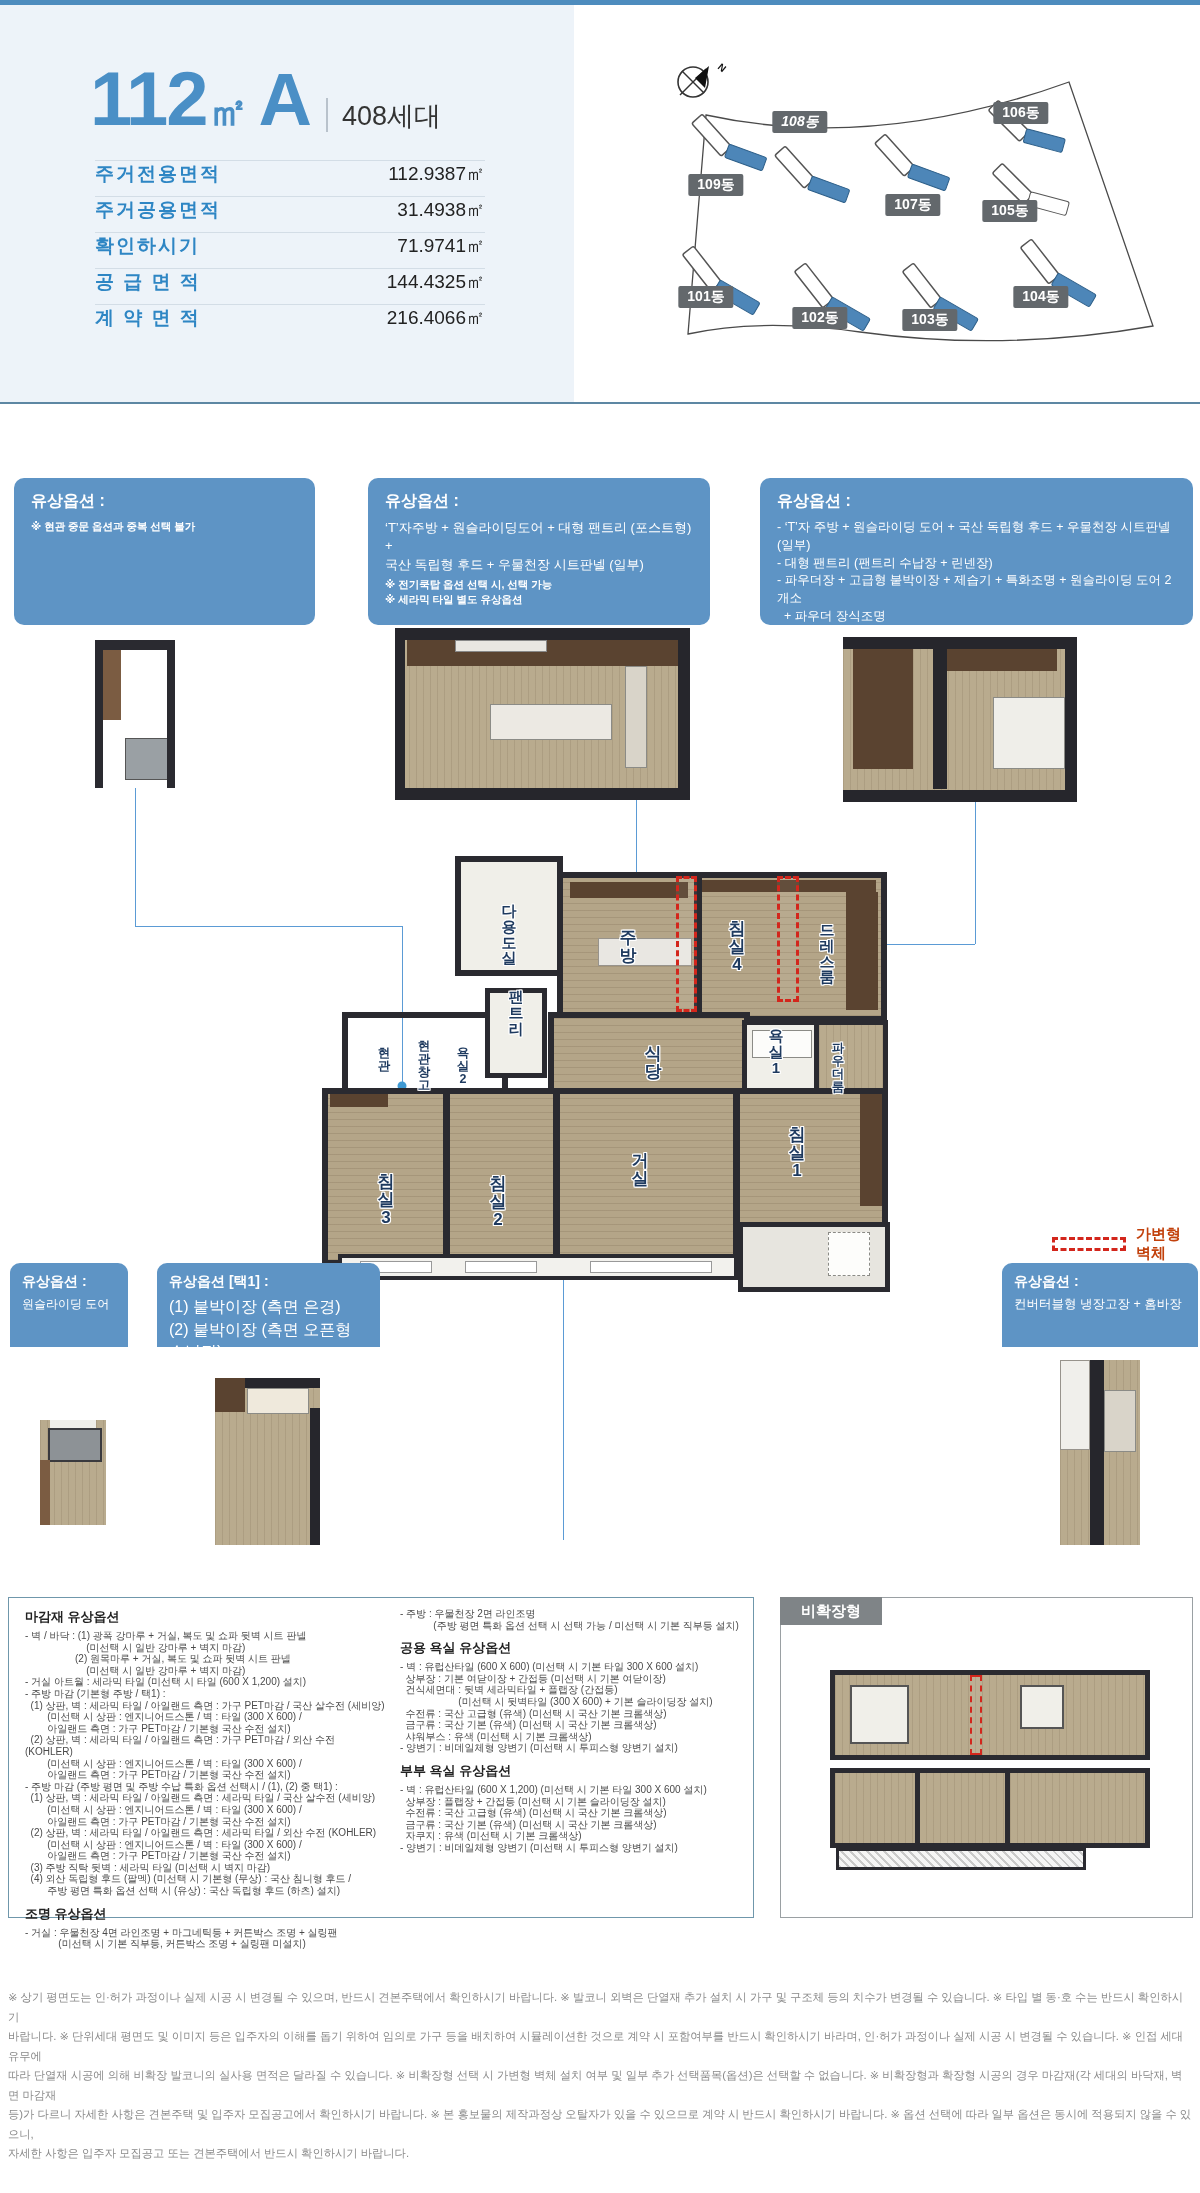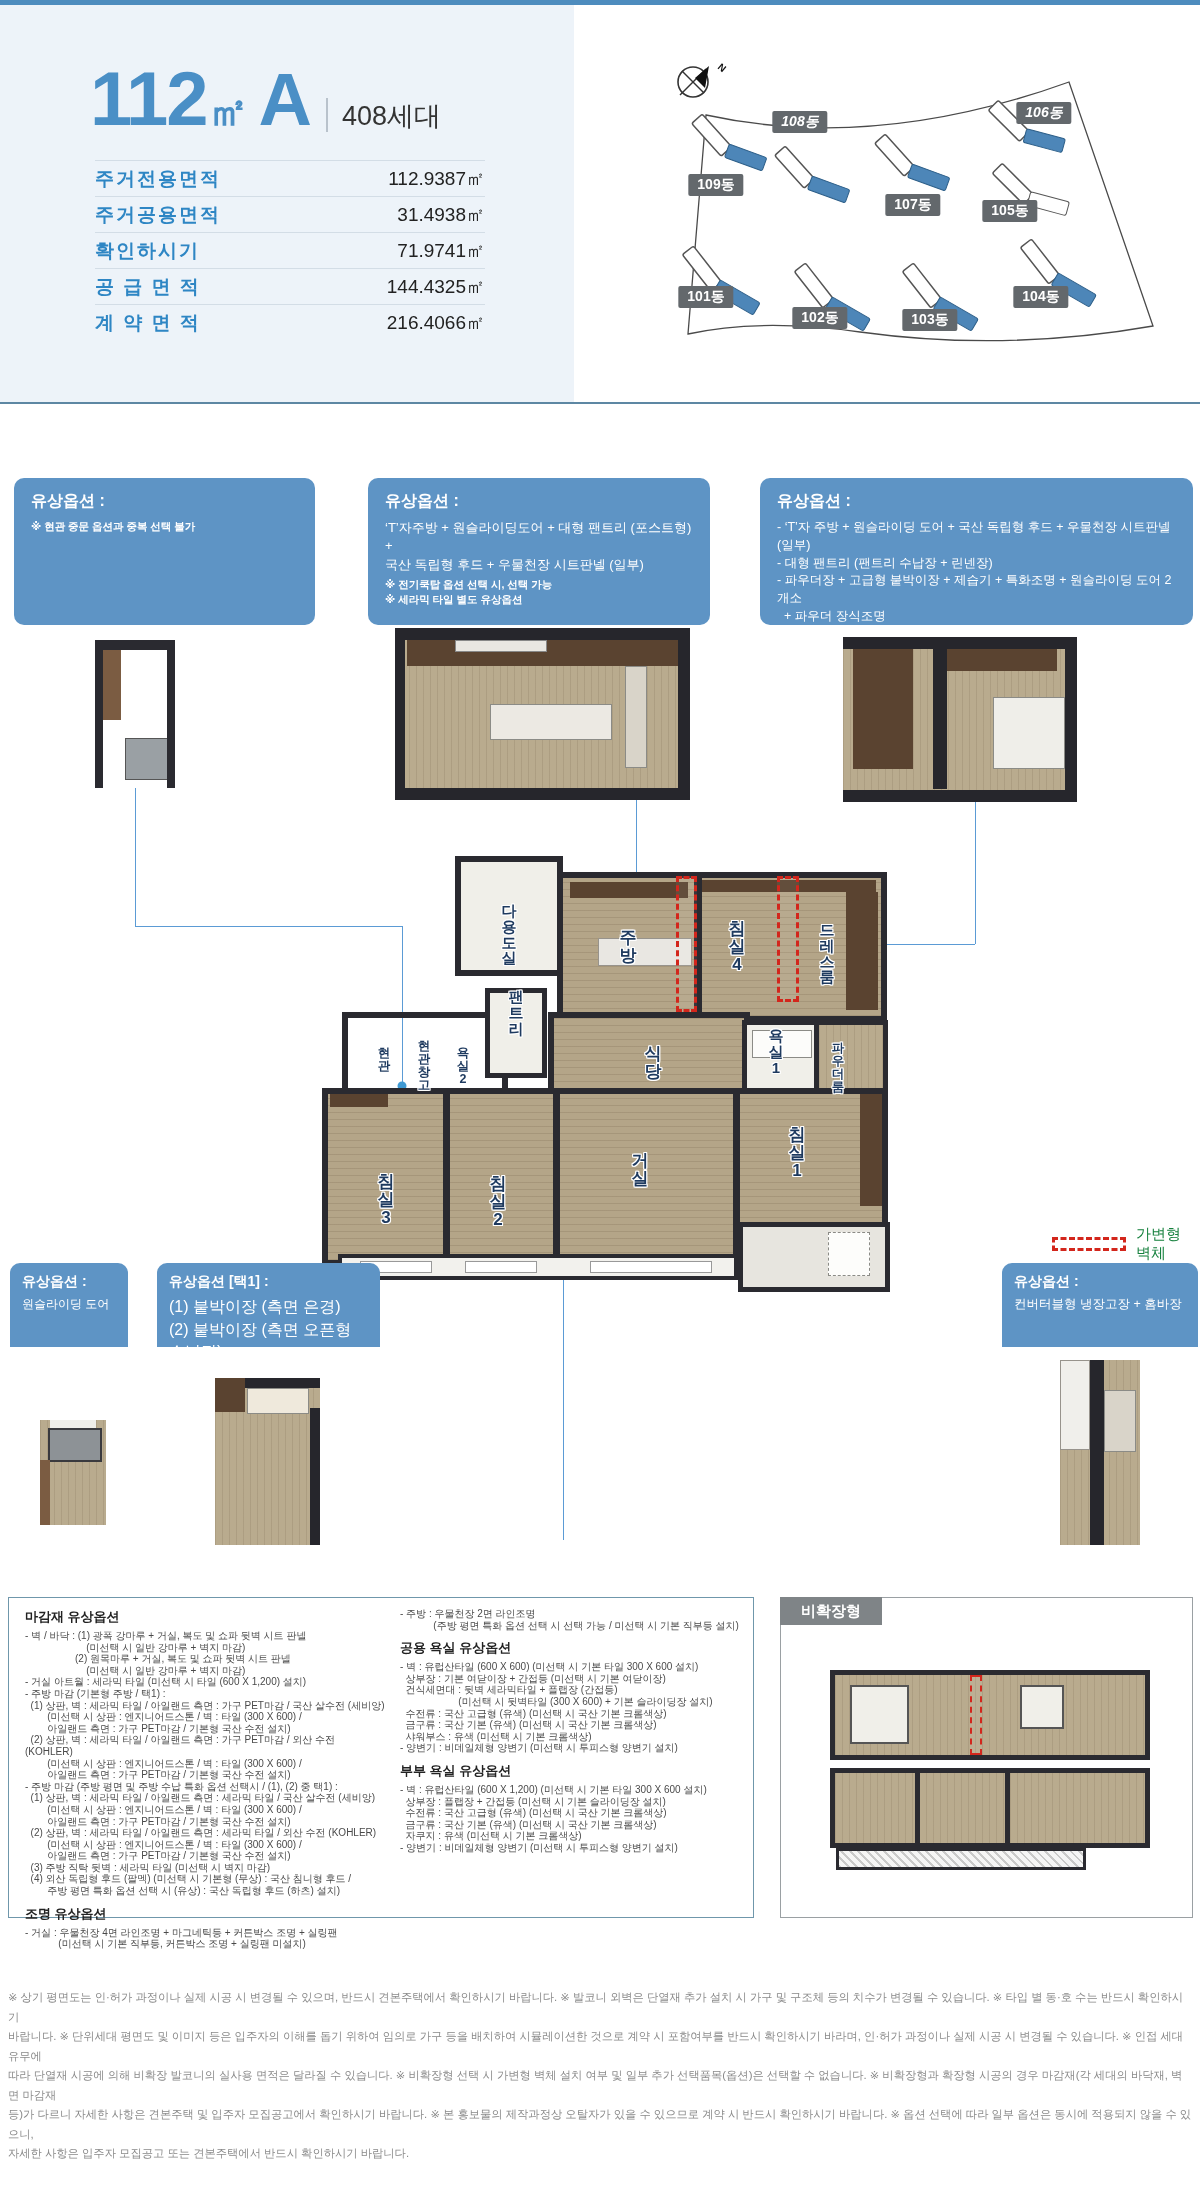--- a/index.html
+++ b/index.html
@@ -10,21 +10,21 @@
   
   #topbar{left:0;top:0;width:1200px;height:5px;background:#4d8cbe;}
   #hpanel{left:0;top:5px;width:574px;height:397px;background:#edf3f9;}
   #title-row{left:90px;top:55px;display:flex;align-items:baseline;}
   .t-num{font-size:76px;font-weight:bold;color:#4a8fc6;letter-spacing:-2px;}
   .t-unit{font-size:40px;font-weight:bold;color:#4a8fc6;margin-left:2px;}
   .t-type{font-size:74px;font-weight:bold;color:#4a8fc6;margin-left:10px;}
   .t-div{width:2px;height:34px;background:#b9c2cc;margin:0 14px;align-self:flex-end;margin-bottom:10px;}
   .t-hh{font-size:27px;color:#333;align-self:flex-end;margin-bottom:8px;font-weight:500;}
   #area-table{left:95px;top:160px;width:390px;}
-  .arow{display:flex;justify-content:space-between;align-items:center;height:35px;border-bottom:1px solid #d3dde6;}
+  .arow{display:flex;justify-content:space-between;align-items:flex-start;height:35px;border-bottom:1px solid #d3dde6;}
   .arow:last-child{border-bottom:none;}
   .alabel{color:#2e86c4;font-size:19px;font-weight:bold;letter-spacing:2px;}
   .avalue{color:#222;font-size:19px;}
 
   
   .badge{position:absolute;transform:translate(-50%,-50%);background:#63686c;color:#fff;font-size:14px;font-weight:bold;padding:2px 9px;border-radius:2px;white-space:nowrap;}
   #divider{left:0;top:402px;width:1200px;height:2px;background:#5d87a3;}
 
   
   .optbox{background:#5e94c5;border-radius:10px;color:#fff;padding:13px 17px 10px 17px;box-sizing:border-box;}
@@ -46,21 +46,21 @@
   .brown{background:#5a4330;}
   .ltbrown{background:#7b5c42;}
   .reddash{border:3px dashed #d3261c;box-sizing:border-box;background:rgba(255,255,255,.06);}
   .rlabel{position:absolute;transform:translate(-50%,-50%);font-weight:bold;color:#1e3a5f;font-size:15px;white-space:pre-line;text-align:center;line-height:1.05;
     text-shadow:-1px -1px 0 #fff,1px -1px 0 #fff,-1px 1px 0 #fff,1px 1px 0 #fff,0 1px 0 #fff,0 -1px 0 #fff,1px 0 0 #fff,-1px 0 0 #fff;}
   .rlabel.big{font-size:17px;}
   .rlabel.small{font-size:12.5px;}
 
   
   #legendbox{left:1052px;top:1237px;width:74px;height:14px;}
-  #legendtext{left:1136px;top:1244px;transform:translateY(-50%);font-size:15px;font-weight:normal;color:#15803d;}
+  #legendtext{left:1136px;top:1244px;transform:translateY(-50%);font-size:15px;font-weight:bold;color:#c2410c;}
 
   
   .photo{overflow:hidden;position:absolute;}
   .ph{position:absolute;}
 
   
   #specbox{left:8px;top:1597px;width:746px;height:321px;border:1px solid #6f97ab;box-sizing:border-box;background:#fff;}
   #unexpbox{left:780px;top:1597px;width:413px;height:321px;border:1px solid #9aa0a3;box-sizing:border-box;background:#fff;}
   #unexptab{left:780px;top:1597px;width:102px;height:28px;background:#7f8487;color:#fff;font-size:15px;font-weight:bold;display:flex;align-items:center;justify-content:center;}
   .spec-h{font-size:13px;font-weight:bold;color:#222;margin:0 0 4px 0;}
@@ -154,21 +154,21 @@
           <rect x="-7" y="-44" width="14" height="46" rx="2" fill="#fff" stroke="#555" stroke-width="1.5" transform="rotate(-38)"></rect>
           <rect x="-7" y="2" width="14" height="44" rx="2" fill="#4d86b8" stroke="#2c5e88" transform="rotate(-60)"></rect>
         </g>
     </g>
   </svg>
   <div class="badge" style="left:706px;top:297px;">101동</div>
   <div class="badge" style="left:820px;top:318px;">102동</div>
   <div class="badge" style="left:930px;top:320px;">103동</div>
   <div class="badge" style="left:1041px;top:297px;">104동</div>
   <div class="badge" style="left:1010px;top:211px;">105동</div>
-  <div class="badge" style="left:1044px;top:113px;font-style:italic;">106동</div>
+  <div class="badge" style="left:1021px;top:113px;">106동</div>
   <div class="badge" style="left:913px;top:205px;">107동</div>
   <div class="badge" style="left:800px;top:122px;font-style:italic;">108동</div>
   <div class="badge" style="left:716px;top:185px;">109동</div>
 
   <div class="abs" id="divider"></div>
 
   <div class="abs optbox" style="left:14px;top:478px;width:301px;height:147px;">
     <div class="opt-title">유상옵션 :</div>
     <div class="opt-notes">※ 현관 중문 옵션과 중복 선택 불가</div>
   </div>

